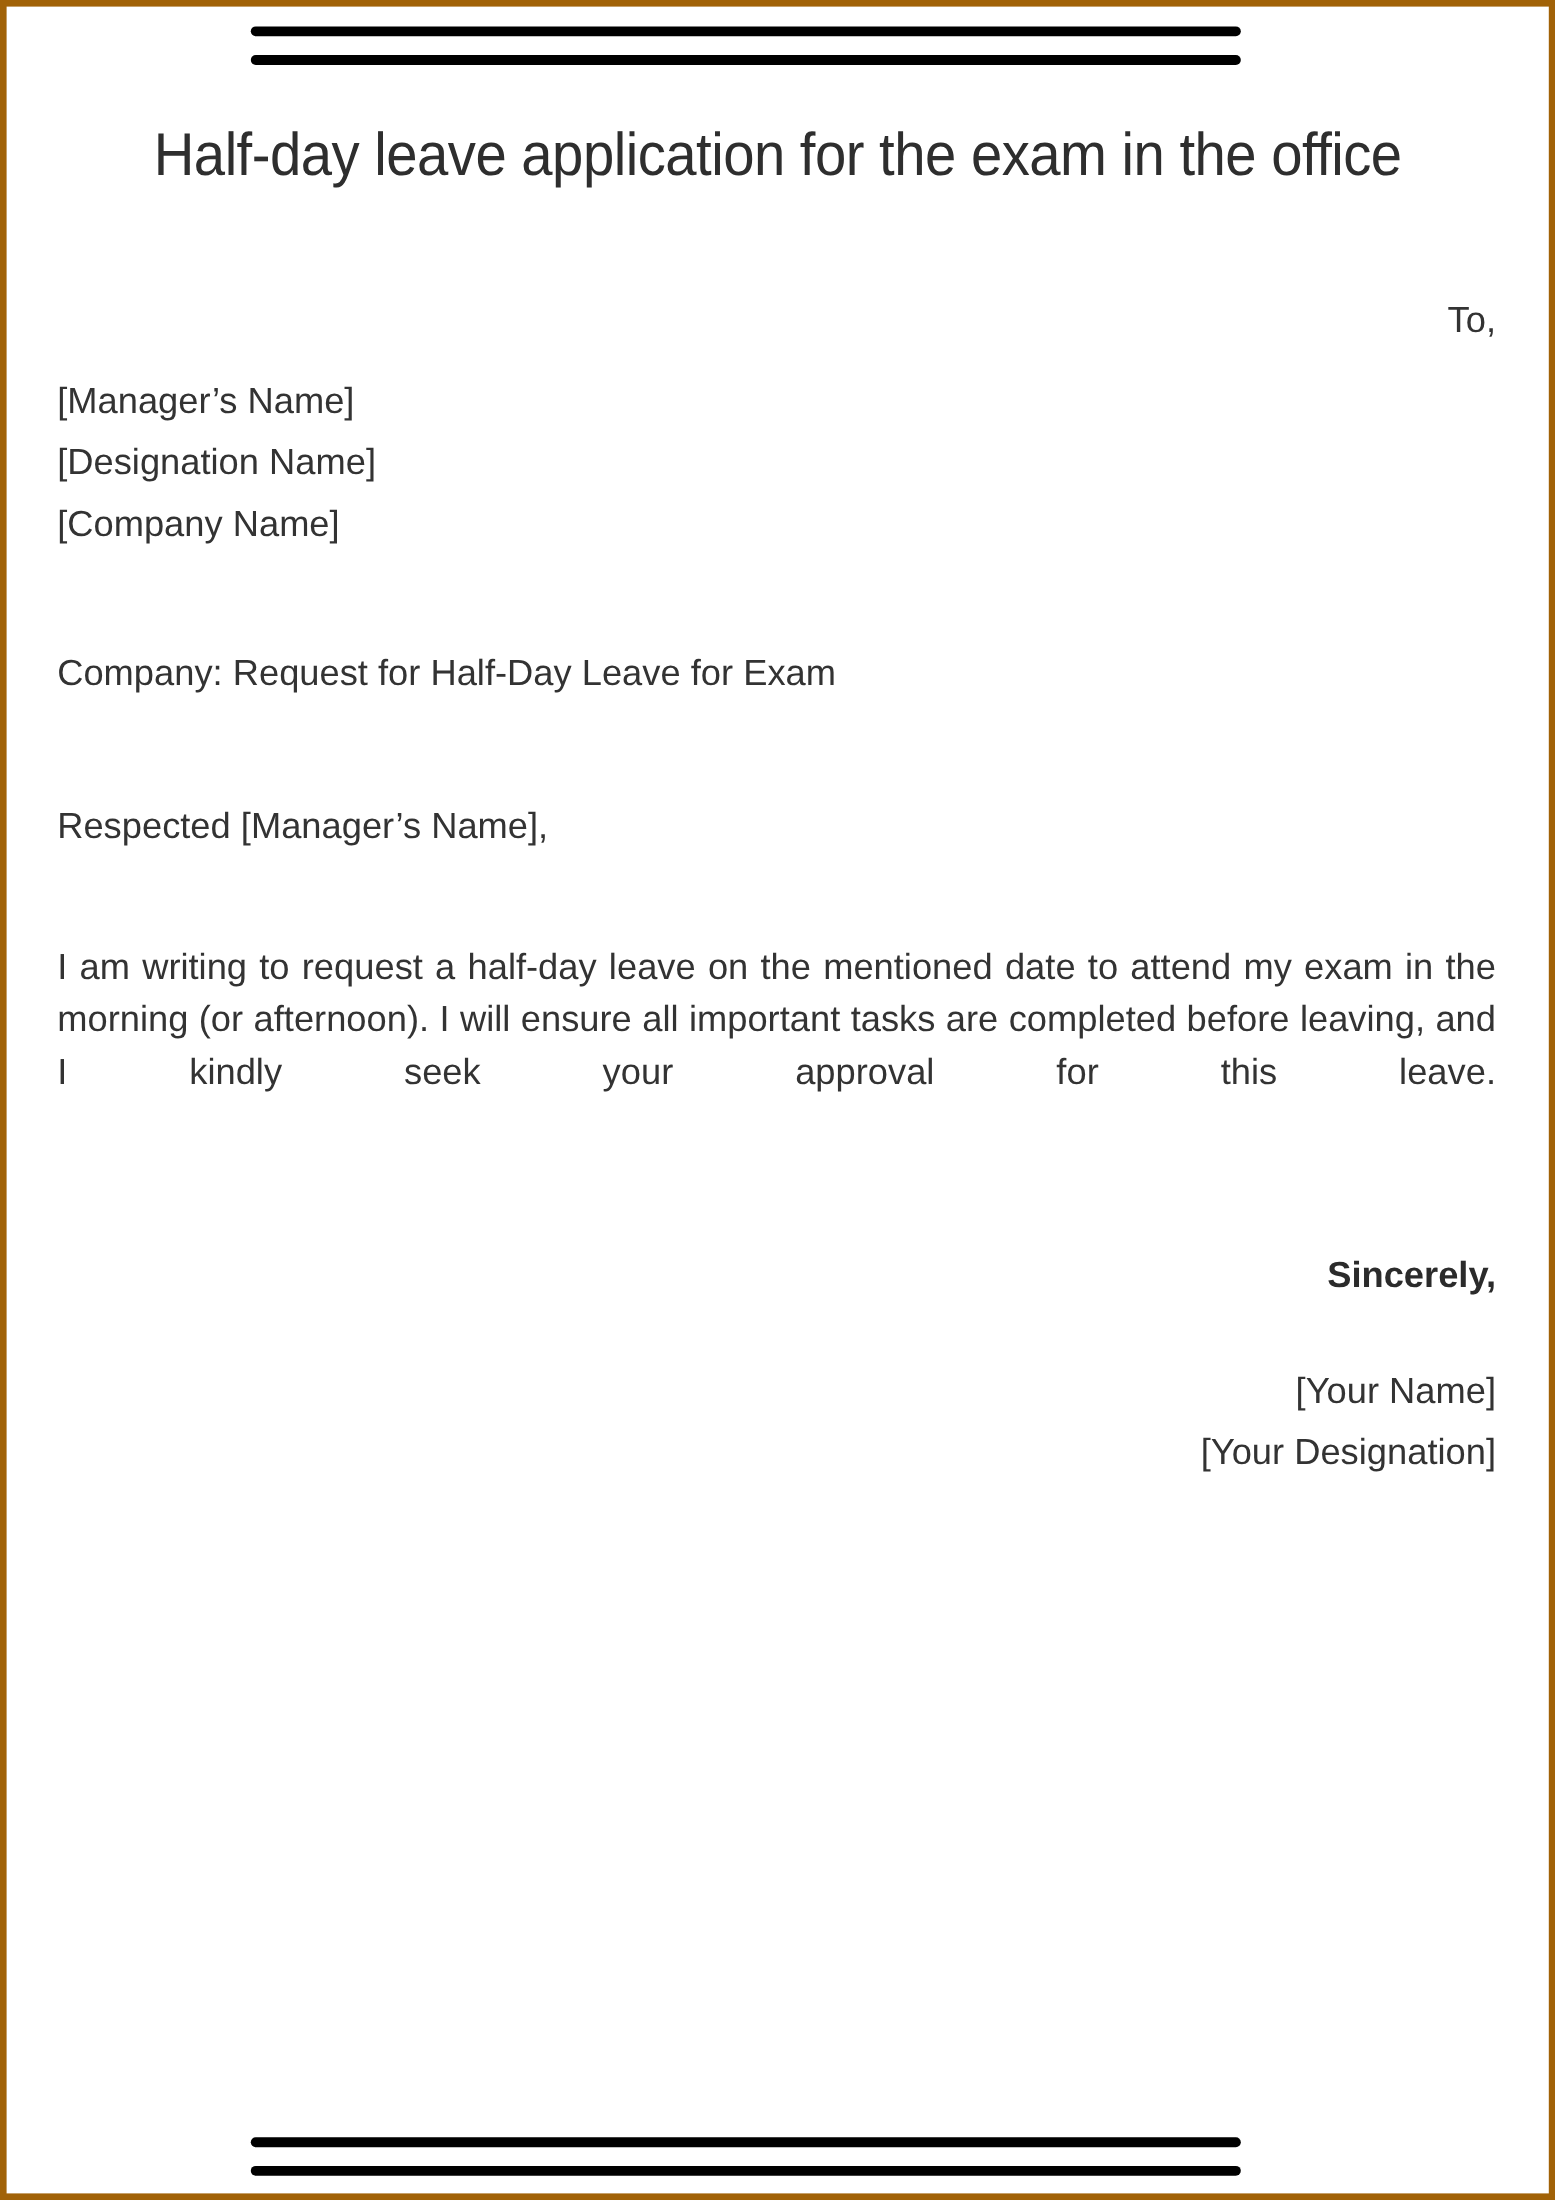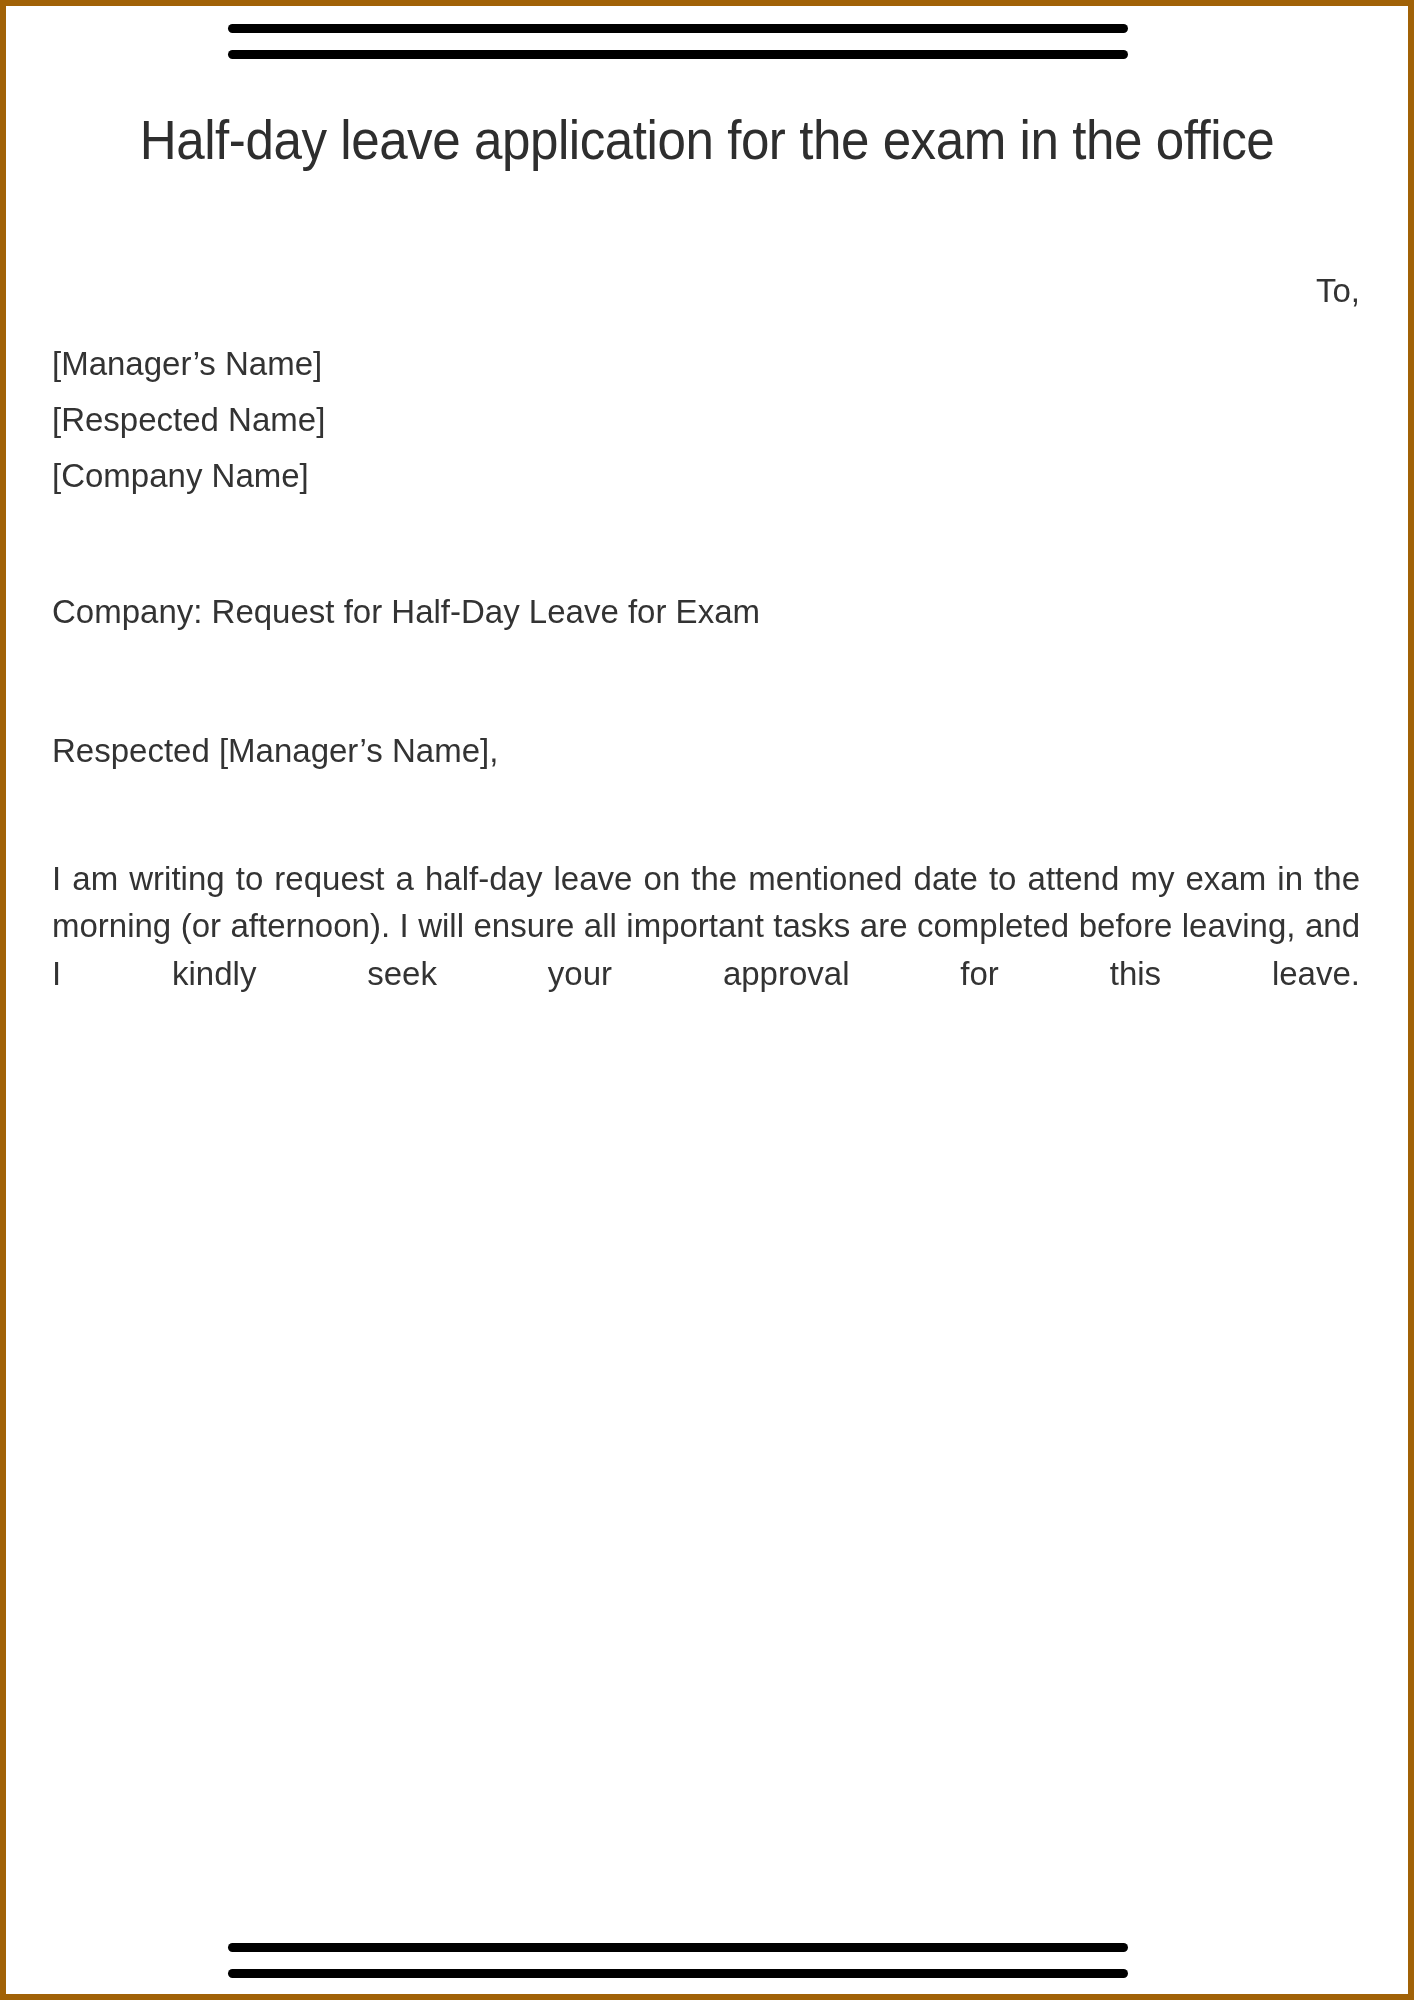--- a/index.html
+++ b/index.html
@@ -134,35 +134,40 @@
     <h1 class="title">Half-day leave application for the exam in the office</h1>
 
     <div class="body">
 
       <div class="block-to">
         <span class="line">To,</span>
       </div>
 
       <div class="block-address">
         <span class="line">[Manager’s Name]</span>
-        <span class="line">[Respected Name]</span>
+        <span class="line">[Designation Name]</span>
         <span class="line">[Company Name]</span>
       </div>
 
       <div class="block-subject">
         <span class="line">Company: Request for Half-Day Leave for Exam</span>
       </div>
 
       <div class="block-salutation">
         <span class="line">Respected [Manager’s Name],</span>
       </div>
 
       <p class="block-paragraph">I am writing to request a half-day leave on the mentioned date to attend my exam in the morning (or afternoon). I will ensure all important tasks are completed before leaving, and I kindly seek your approval for this leave.</p>
 
 
+      <div class="signature">
+        <span class="sig-closing">Sincerely,</span>
+        <span class="sig-name">[Your Name]</span>
+        <span class="sig-designation">[Your Designation]</span>
+      </div>
 
     </div>
 
     <div class="rule-block bottom">
       <div class="rule"></div>
       <div class="rule"></div>
     </div>
 
   </div>
 </div>

